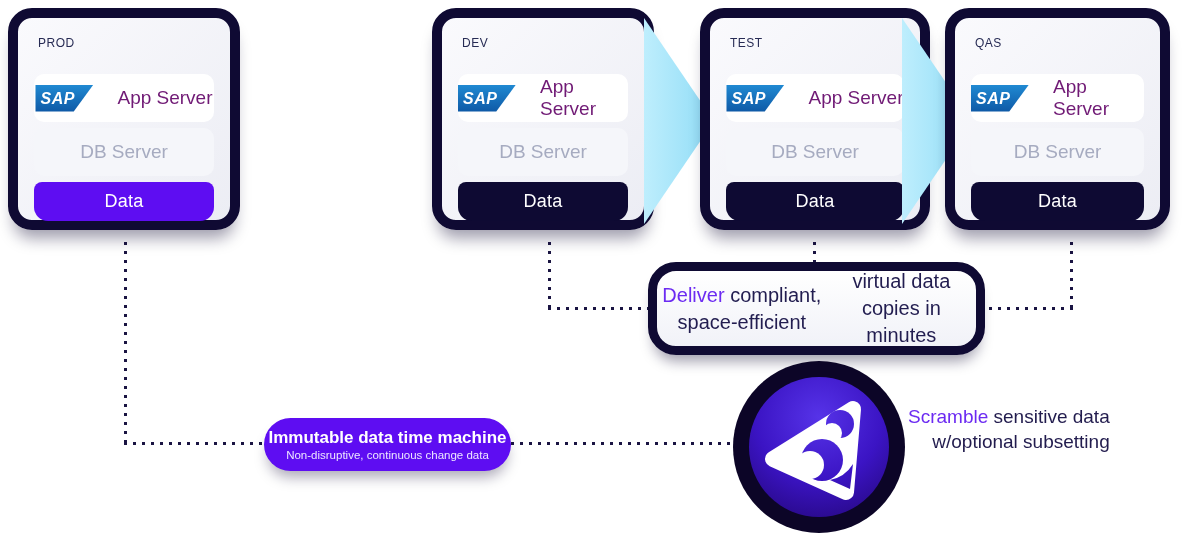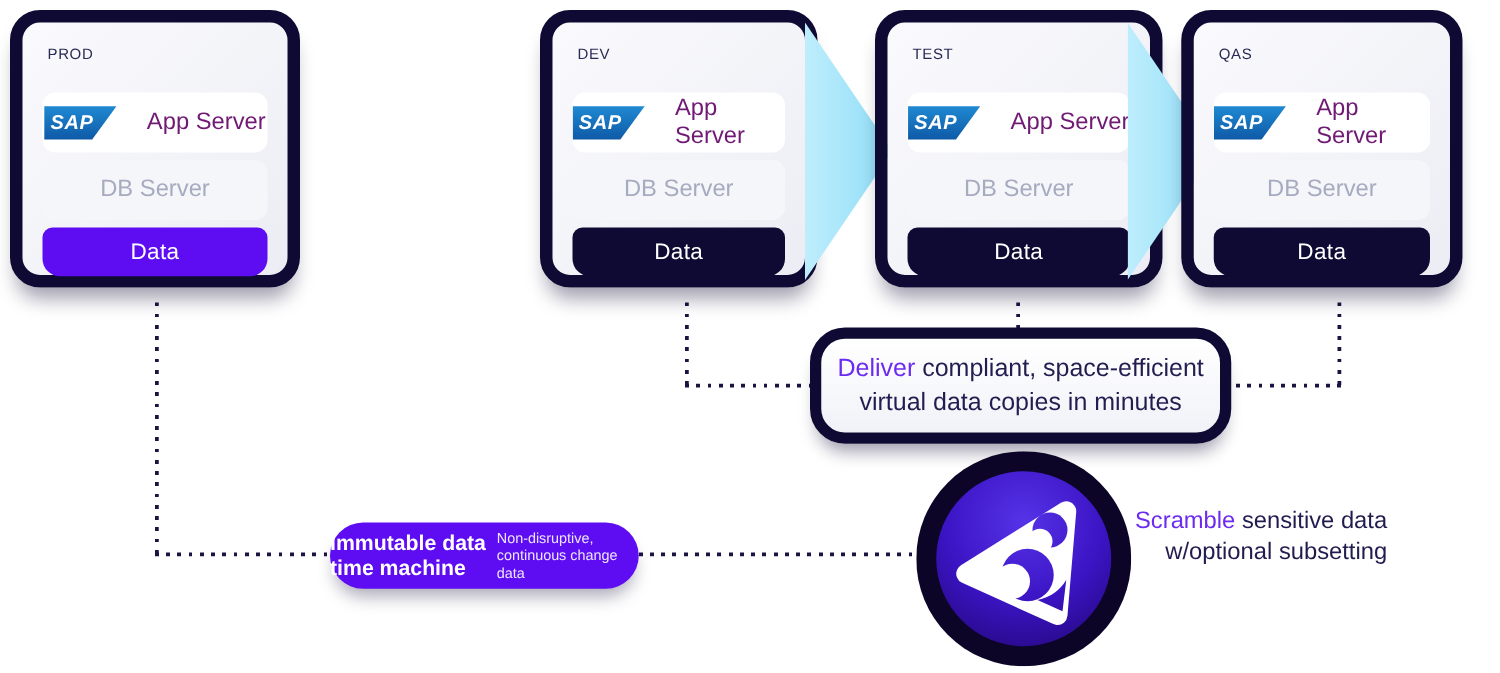--- a/index.html
+++ b/index.html
@@ -43,36 +43,36 @@
   
   .flow-arrow{position:absolute;top:18px;width:70px;height:206px;
     background:linear-gradient(90deg,#BEEEFD 0%,#8FDCF6 100%);
     clip-path:polygon(0 0,100% 50%,0 100%);}
 
   
   .deliver{position:absolute;left:648px;top:262px;width:337px;height:93px;box-sizing:border-box;
     border:9px solid #0F0A33;border-radius:28px;
     background:linear-gradient(180deg,#FFFFFF 0%,#F1F2F8 100%);
     box-shadow:0 12px 14px -6px rgba(13,7,48,.40);
-    display:flex;flex-direction:column;align-items:center;justify-content:center;}
+    display:flex;flex-direction:row;align-items:center;justify-content:center;}
   .deliver-line{font-size:20px;font-weight:500;color:#221D50;line-height:27px;text-align:center;}
   .hl{color:#6C2BF2;}
 
   
   .tm-panel{position:absolute;left:278px;top:372px;width:219px;height:50px;
     background:#DAD8EA;border-radius:12px;box-shadow:0 6px 10px rgba(13,7,48,.18);}
   .tm-clock{position:absolute;left:13px;top:9px;}
   .tick{position:absolute;background:#6D2FF2;border-radius:3px;}
   .tick.tall{width:5px;height:18px;top:7px;}
   .tick.short{width:3px;height:11px;top:10px;background:#8B5CF4;}
   .tick-label{position:absolute;top:27px;width:44px;margin-left:-22px;text-align:center;
     font-size:11px;font-weight:500;color:#2B2550;}
   .tm-pill{position:absolute;left:264px;top:418px;width:247px;height:53px;
     background:#5E0DF2;border-radius:27px;box-shadow:0 10px 14px -4px rgba(13,7,48,.35);
-    display:flex;align-items:center;justify-content:center;}
+    display:flex;flex-direction:column;align-items:center;justify-content:center;}
   .tm-title{color:#fff;font-size:17px;font-weight:700;line-height:20px;}
   .tm-sub{color:#EDE6FF;font-size:11.5px;font-weight:500;line-height:14px;}
 
   
   .scramble-badge{position:absolute;left:733px;top:361px;width:172px;height:172px;}
   .scramble-text{position:absolute;left:908px;top:404px;font-size:19px;font-weight:400;
     color:#221C4E;line-height:25px;text-align:right;}
 </style>
 </head>
 <body>

